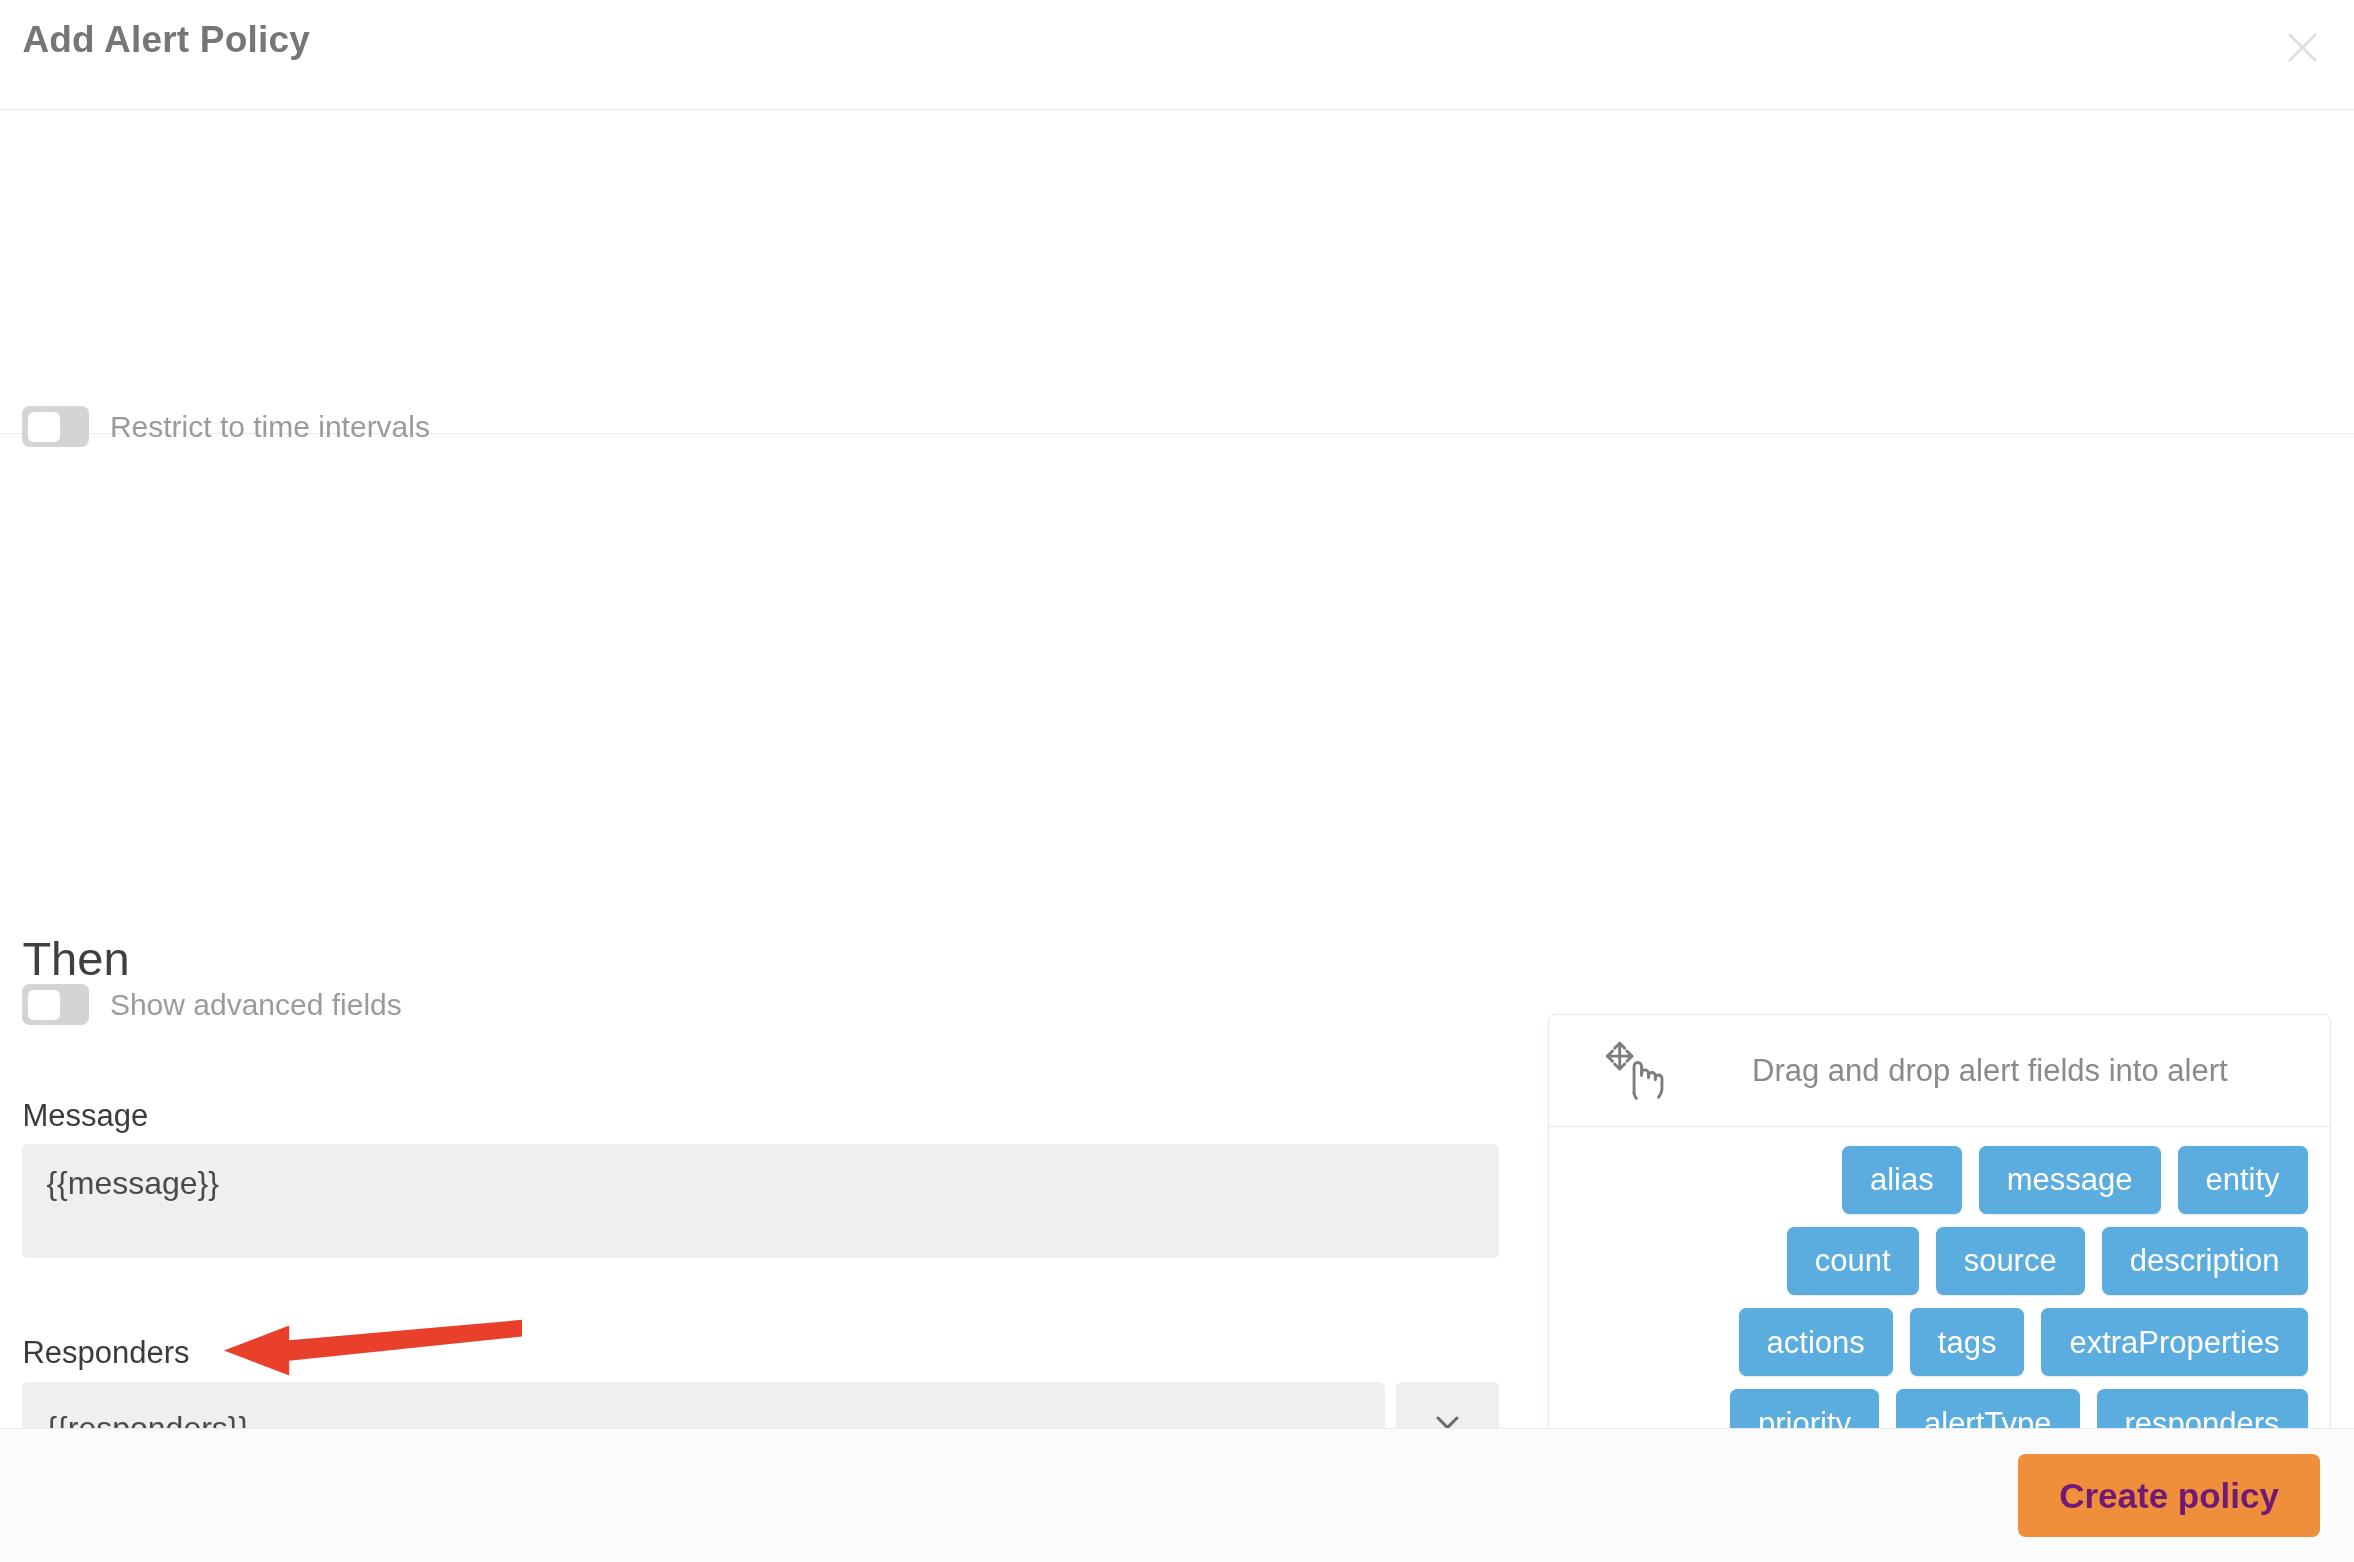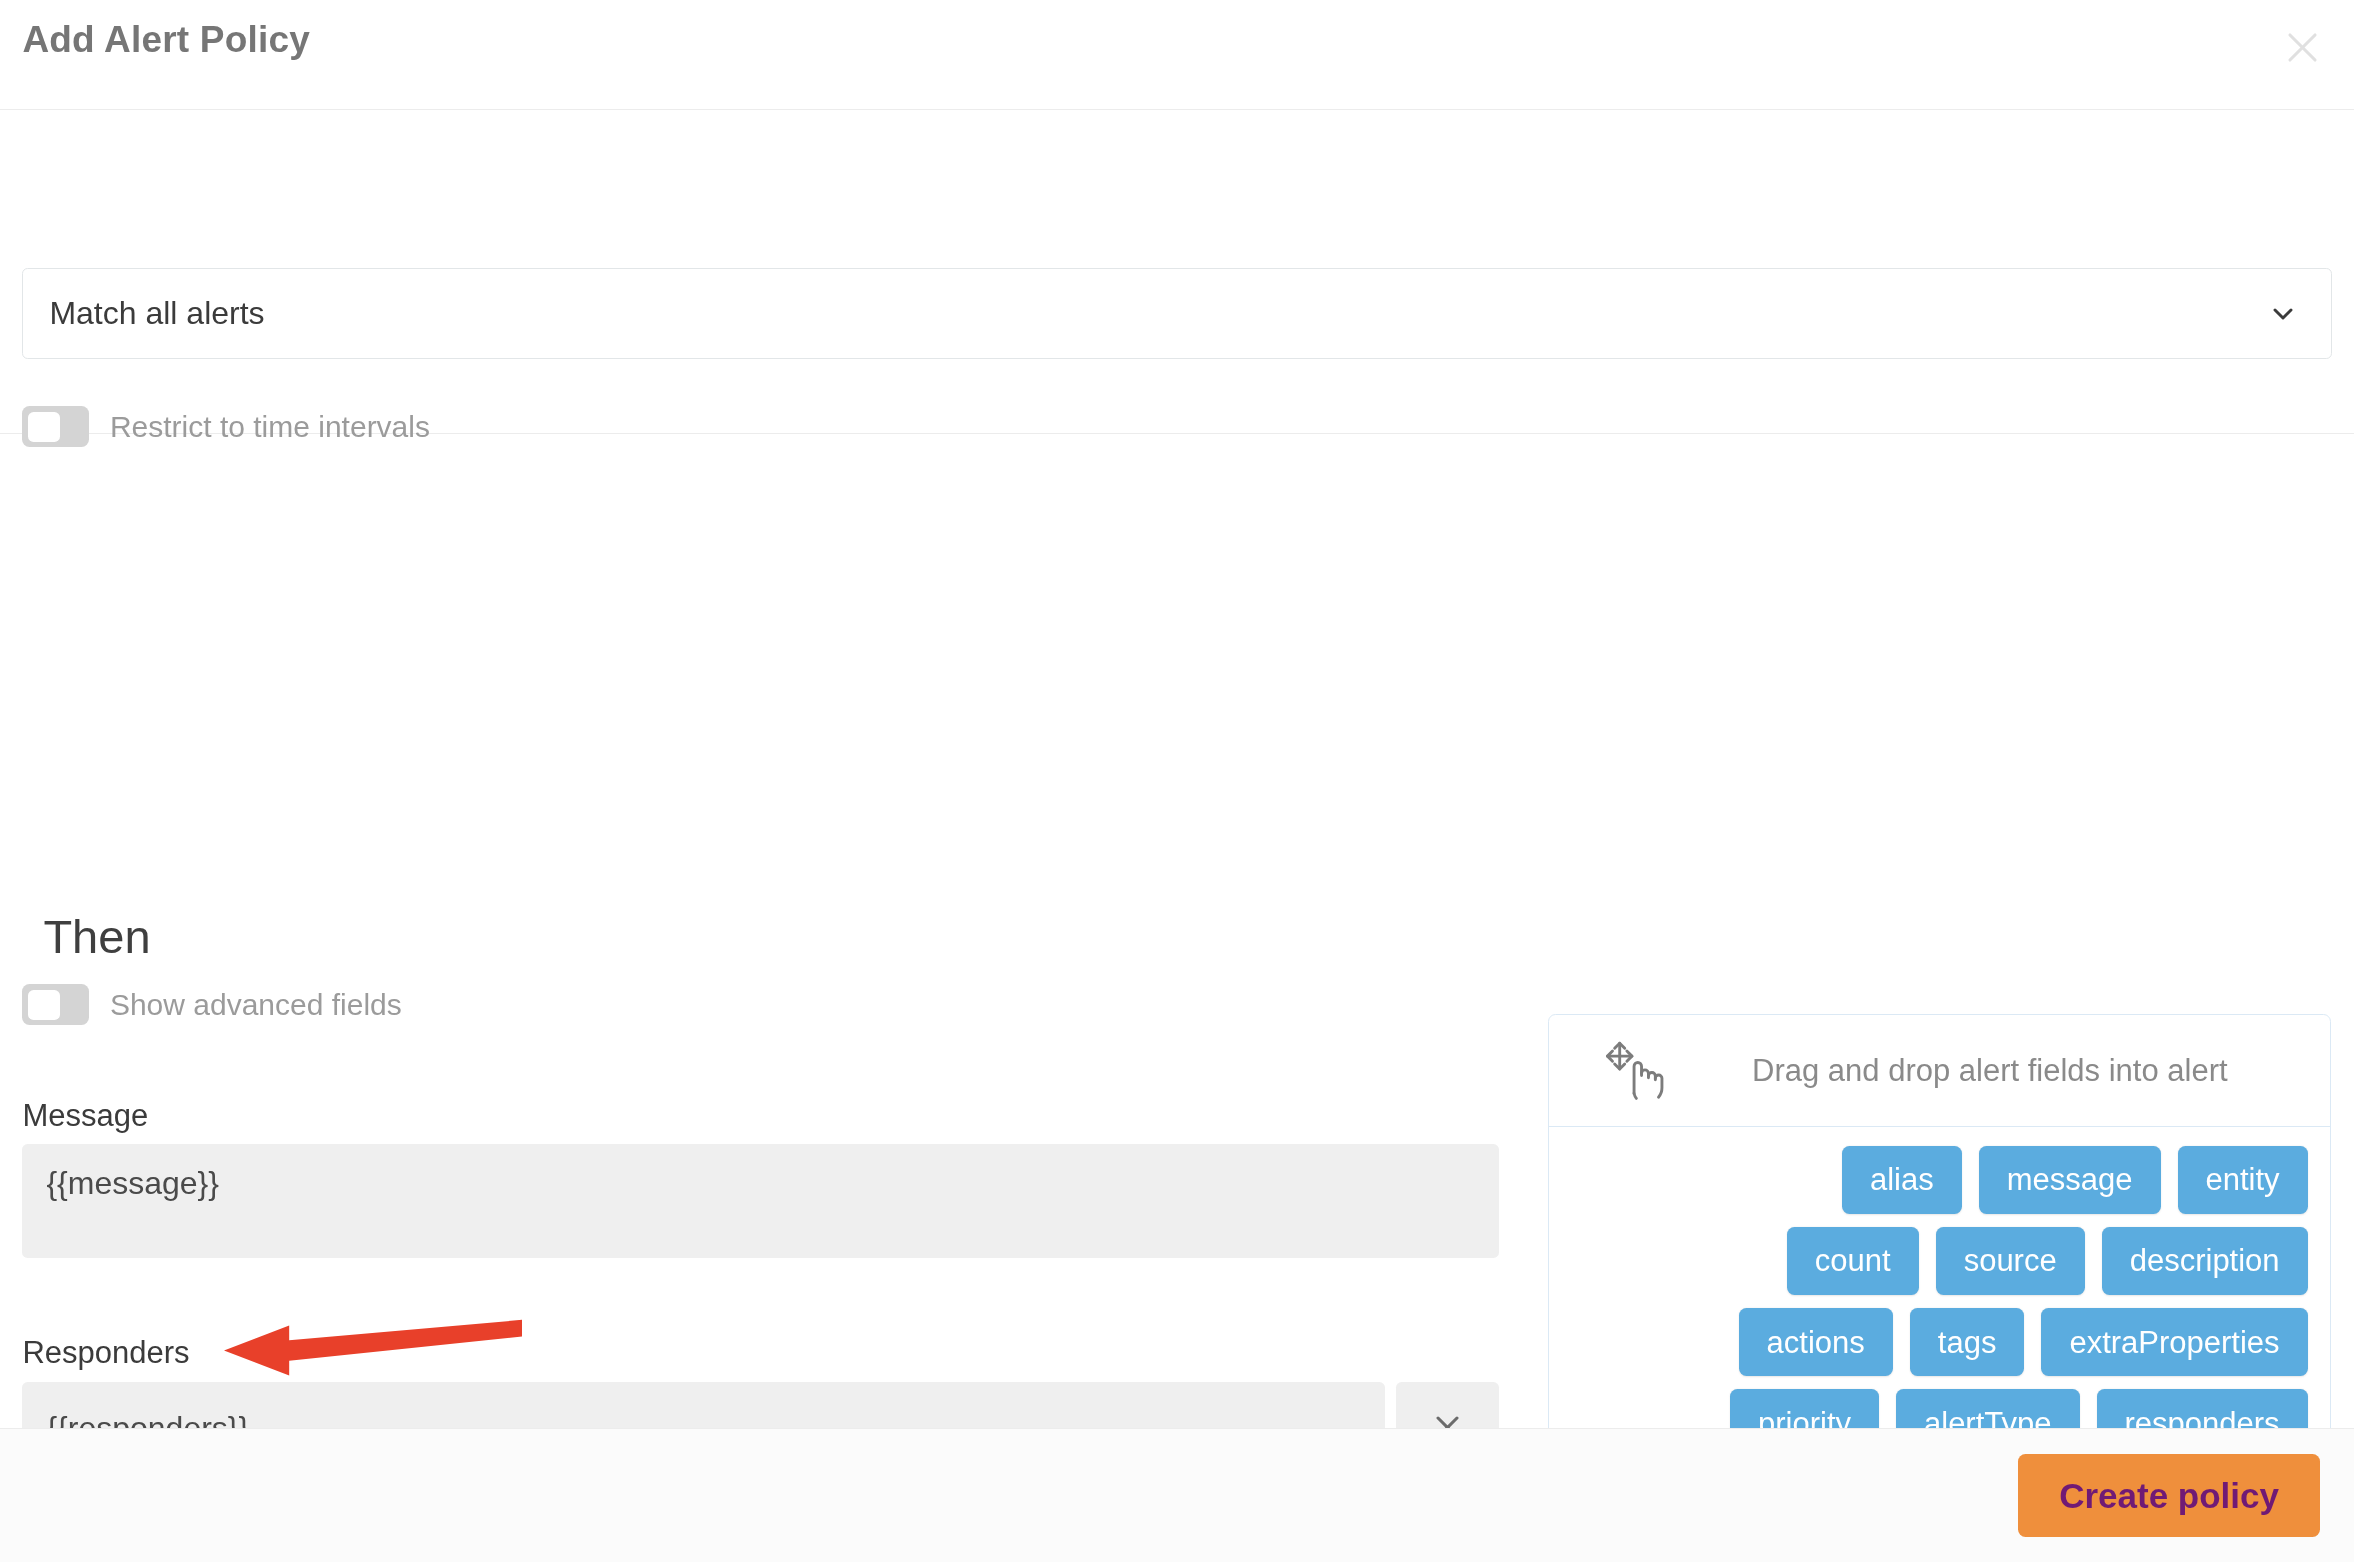--- a/index.html
+++ b/index.html
@@ -124,25 +124,24 @@
   #restrict-toggle-row { left: 22.4px; top: 296px; }
 
   
   .then-section {
     position: relative;
     height: 100%;
   }
   .then-heading {
     position: absolute;
     left: 22.4px;
-    top: 475px;
+    top: 497px;
     font-size: 47px;
     color: #3f3f3f;
     font-weight: 400;
-    margin-left: 21px;
   }
   #advanced-toggle-row { left: 22.4px; top: 550px; }
 
   .field-label {
     position: absolute;
     font-size: 31px;
     color: #3b3b3b;
     white-space: nowrap;
   }
 
@@ -290,28 +289,20 @@
         <line x1="5" y1="5" x2="19" y2="19"></line>
         <line x1="19" y1="5" x2="5" y2="19"></line>
       </svg>
     </div>
   </div>
 
   <div class="modal-body">
 
     <div class="when-section">
 
-      <div class="select-box" id="match-select">
-        <span class="sel-text">Match all alerts</span>
-        <span class="chev">
-          <svg width="32" height="32" viewBox="0 0 24 24" fill="none" stroke="#3b3b3b" stroke-width="2.2" stroke-linecap="round" stroke-linejoin="round">
-            <polyline points="6 9 12 15 18 9"></polyline>
-          </svg>
-        </span>
-      </div>
 
       <div class="toggle-row" id="restrict-toggle-row">
         <div class="toggle">
           <div class="knob"></div>
         </div>
         <div class="toggle-label">Restrict to time intervals</div>
       </div>
     </div>
 
     <div class="then-section">

